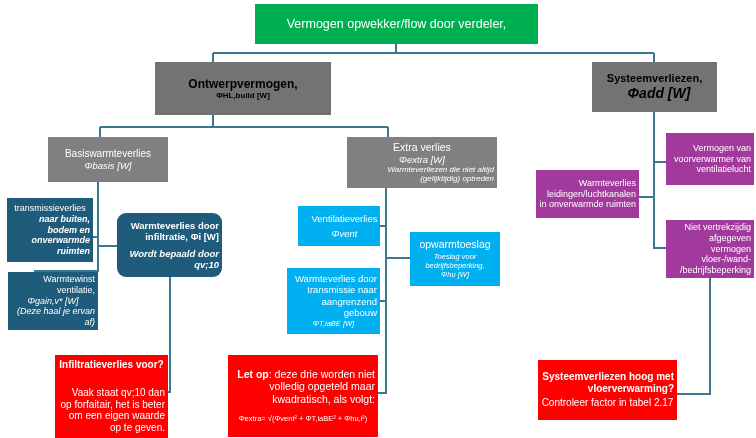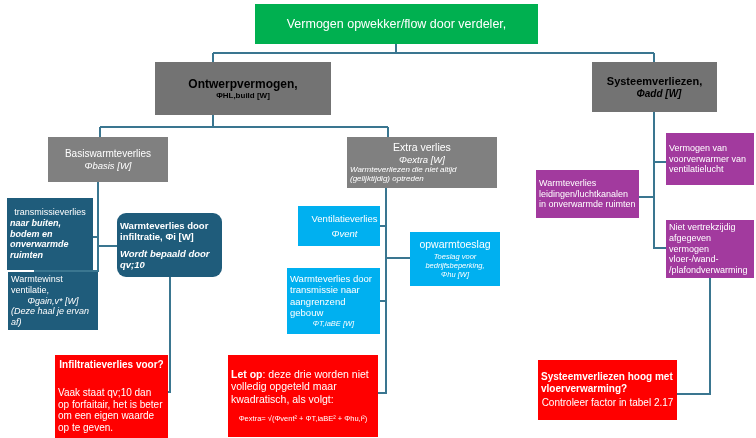--- a/index.html
+++ b/index.html
@@ -3,21 +3,21 @@
 <meta charset="utf-8">
 <style>
   html,body{margin:0;padding:0;background:#fff;}
   #canvas{
     position:relative;width:756px;height:438px;background:#fff;overflow:hidden;
     font-family:"Liberation Sans", sans-serif;
   }
   #wires{position:absolute;left:0;top:0;z-index:0;}
   .node{
     position:absolute;z-index:1;display:flex;flex-direction:column;
-    align-items:center;justify-content:center;text-align:left;
+    align-items:center;justify-content:center;text-align:right;
     line-height:1.18;padding:2px 3px;box-sizing:border-box;
   }
   .green{background:#00B050;color:#fff;}
   .yellow{background:#737373;color:#000;}
   .gray{background:#808080;color:#fff;}
   .blue{background:#1F5C7B;color:#fff;}
   .cyan{background:#00B0F0;color:#fff;}
   .purple{background:#A23A9E;color:#fff;}
   .red{background:#FF0000;color:#fff;}
   .it{font-style:italic;}
@@ -43,35 +43,35 @@
     <div>Vermogen opwekker/flow door verdeler,</div>
   </div>
 
   <div class="node yellow" style="left:155px;top:62px;width:176px;height:53px;">
     <div class="sb" style="font-size:12px;">Ontwerpvermogen,</div>
     <div class="sb" style="font-size:8px;">ΦHL,build [W]</div>
   </div>
 
   <div class="node yellow" style="left:592px;top:62px;width:125px;height:50px;">
     <div class="sb" style="font-size:11px;">Systeemverliezen,</div>
-    <div class="sb it" style="font-size:10px;margin-left:9px;">Φadd [W]</div>
+    <div class="sb it" style="font-size:14px;margin-left:9px;">Φadd [W]</div>
   </div>
 
   <div class="node gray" style="left:48px;top:137px;width:120px;height:45px;">
     <div style="font-size:10px;">Basiswarmteverlies</div>
     <div class="it" style="font-size:9.5px;">Φbasis [W]</div>
   </div>
 
   <div class="node gray" style="left:347px;top:137px;width:150px;height:51px;">
     <div style="font-size:10.5px;">Extra verlies</div>
     <div class="it" style="font-size:9.5px;">Φextra [W]</div>
     <div class="it" style="font-size:8px;">Warmteverliezen die niet altijd (gelijktijdig) optreden</div>
   </div>
 
-  <div class="node blue" style="left:7px;top:198px;width:86px;height:72px;font-size:9px;">
+  <div class="node blue" style="left:7px;top:198px;width:86px;height:64px;font-size:9px;">
     <div>transmissieverlies</div>
     <div class="it sb">naar buiten, bodem en onverwarmde ruimten</div>
   </div>
 
   <div class="node blue" style="left:117px;top:213px;width:105px;height:64px;font-size:9.5px;border-radius:9px;">
     <div class="sb">Warmteverlies door infiltratie, Φi [W]</div>
     <div class="it sb" style="margin-top:6px;">Wordt bepaald door qv;10</div>
   </div>
 
   <div class="node blue" style="left:8px;top:272px;width:90px;height:58px;font-size:9px;">
@@ -99,21 +99,21 @@
 
   <div class="node purple" style="left:536px;top:170px;width:103px;height:48px;font-size:9px;">
     <div>Warmteverlies leidingen/luchtkanalen in onverwarmde ruimten</div>
   </div>
 
   <div class="node purple" style="left:666px;top:133px;width:88px;height:52px;font-size:9px;">
     <div>Vermogen van voorverwarmer van ventilatielucht</div>
   </div>
 
   <div class="node purple" style="left:666px;top:220px;width:88px;height:58px;font-size:9px;">
-    <div>Niet vertrekzijdig afgegeven vermogen vloer-/wand- /plafondverwarming</div>
+    <div>Niet vertrekzijdig afgegeven vermogen vloer-/wand- /bedrijfsbeperking</div>
   </div>
 
   <div class="node red" style="left:55px;top:355px;width:113px;height:83px;font-size:10px;">
     <div class="b">Infiltratieverlies voor?</div>
     <div style="margin-top:16px;">Vaak staat qv;10 dan op forfaitair, het is beter om een eigen waarde op te geven.</div>
   </div>
 
   <div class="node red" style="left:228px;top:355px;width:150px;height:82px;font-size:10.5px;">
     <div>
       <span class="b">Let op</span><span>: deze drie worden niet volledig opgeteld maar kwadratisch, als volgt:</span>

